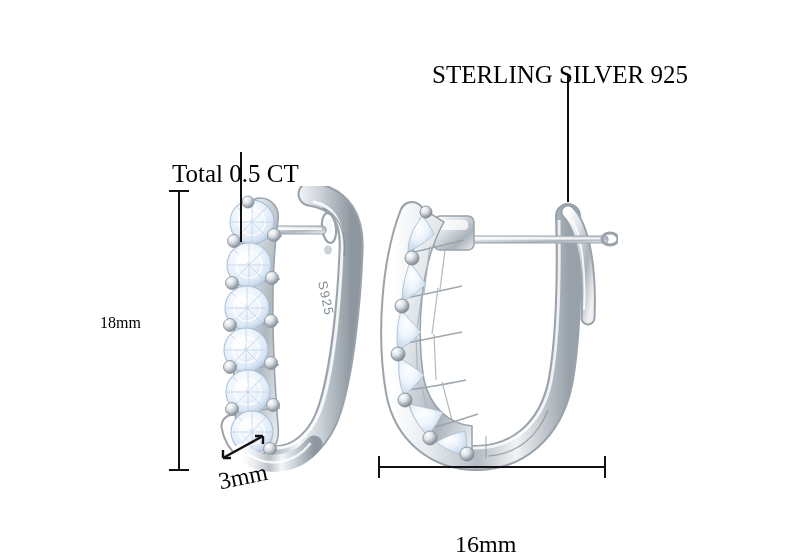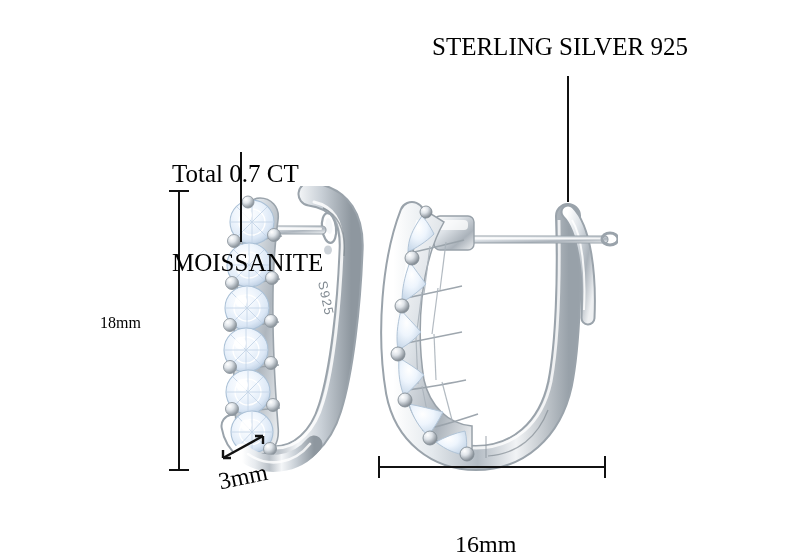--- a/index.html
+++ b/index.html
@@ -25,21 +25,21 @@
     line-height: 1.18;
   }
   #label-moissanite {
     left: 172px;
     top: 100px;
     font-size: 25px;
     text-align: left;
   }
   #label-sterling {
     left: 432px;
-    top: 32px;
+    top: 60px;
     font-size: 25px;
   }
   #label-18mm {
     left: 100px;
     top: 314px;
     font-size: 16px;
   }
   #label-16mm {
     left: 455px;
     top: 482px;
@@ -323,22 +323,21 @@
   <div class="dim-line" id="dim-16mm-cap-left"></div>
   <div class="dim-line" id="dim-16mm-cap-right"></div>
 
   <svg id="dim-3mm" viewBox="0 0 48 30">
     <path d="M4 26 L44 4" stroke="#111111" stroke-width="2.4" fill="none"></path>
     <path d="M4 26 L4 18 M4 26 L12 26" stroke="#111111" stroke-width="2.4" fill="none"></path>
     <path d="M44 4 L36 4 M44 4 L44 12" stroke="#111111" stroke-width="2.4" fill="none"></path>
   </svg>
 
   <div class="anno" id="label-moissanite">
-    <div>Total 0.7 CT</div>
-    <div>MOISSANITE</div>
+    <div>Total 0.5 CT</div>
   </div>
 
   <div class="anno" id="label-sterling">STERLING SILVER 925</div>
 
   <div class="anno" id="label-18mm">18mm</div>
 
   <div class="anno" id="label-16mm">16mm</div>
 
   <div class="anno" id="label-3mm">3mm</div>
 

